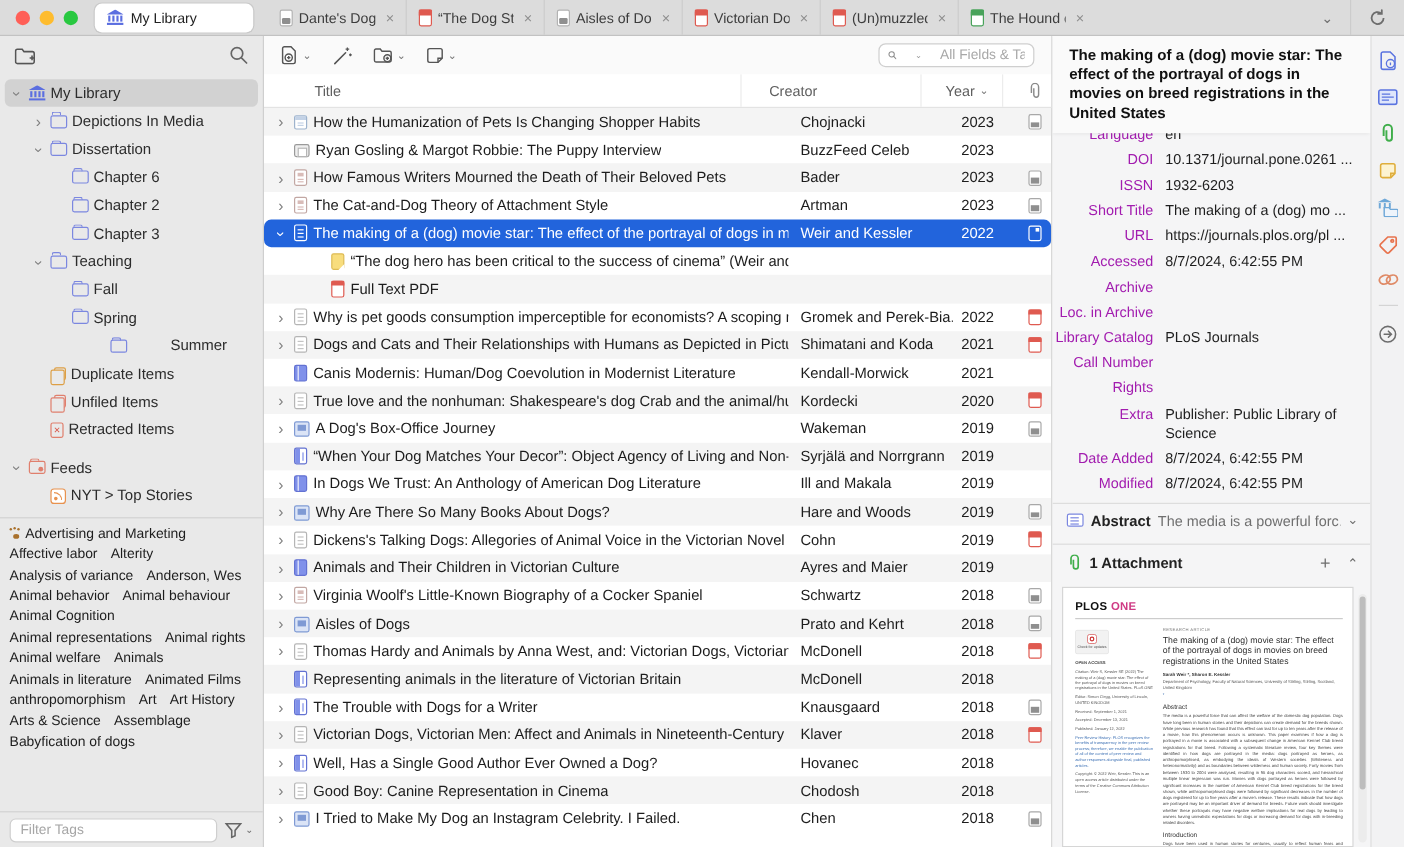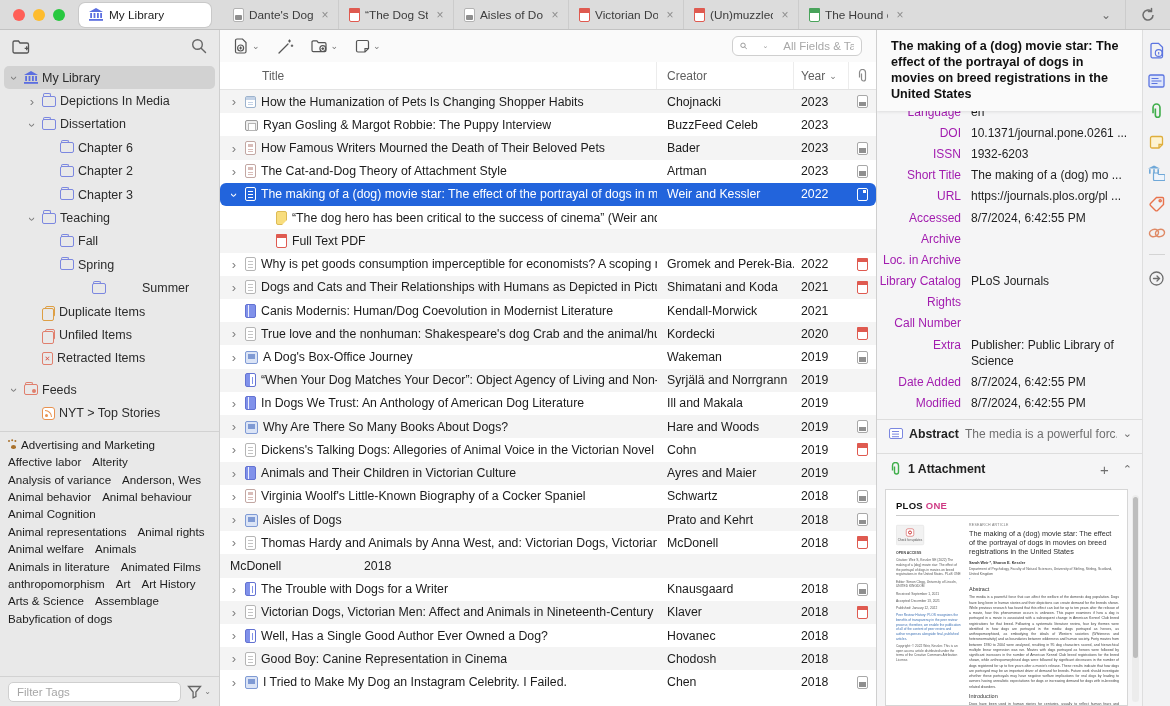--- a/index.html
+++ b/index.html
@@ -72,21 +72,21 @@
   .sb-filter input::placeholder { color:#a6a6a6; }
 
   
   .items { flex:1; background:#fff; display:flex; flex-direction:column; min-width:0; border-right:1px solid #cfcfcf; }
   .it-toolbar { height:32px; flex:none; background:#fafafa; display:flex; align-items:center; padding:0 14px; gap:17px; }
   .tb-btn { display:flex; align-items:center; gap:3px; color:#555; }
   .tb-chev { font-size:9px; color:#777; }
   .it-search { margin-left:auto; width:130px; height:20px; border:1px solid #cfcfcf; border-radius:6px; background:#fff; display:flex; align-items:center; gap:15px; padding:0 7px; }
   .it-search input { border:none; outline:none; width:100%; font-size:11.5px; font-family:inherit; color:#222; background:transparent; }
   .it-search input::placeholder { color:#a8a8a8; }
-  .it-header { height:28px; flex:none; display:flex; align-items:center; border-bottom:1px solid #e3e3e3; color:#5f5f5f; font-size:12px; background:#fff; }
+  .it-header { height:28px; flex:none; display:flex; align-items:center; border-bottom:1px solid #e3e3e3; color:#5f5f5f; font-size:12px; background:#fff;gap:13px; }
   .col-title { flex:1; padding-left:42px; border-right:1px solid #ececec; align-self:stretch; display:flex; align-items:center; }
   .col-creator { width:137px; padding-left:10px; border-right:1px solid #ececec; align-self:stretch; display:flex; align-items:center; }
   .col-year { width:55px; padding-left:7px; border-right:1px solid #ececec; align-self:stretch; display:flex; align-items:center; gap:4px; }
   .col-att { width:27px; align-self:stretch; display:flex; align-items:center; justify-content:center; }
   .it-rows { flex:1; overflow:hidden; }
   .irow { height:23.23px; display:flex; align-items:center; font-size:12.3px; color:#1c1c1c; }
   .irow.stripe { background:#f4f4f4; }
   .irow.sel { background:#2264dc; color:#fff; border-radius:6px; }
   .c-title { flex:1; display:flex; align-items:center; gap:5px; padding-left:8px; min-width:0; }
   .c-title .txt { white-space:nowrap; overflow:hidden; }
@@ -697,20 +697,25 @@
               <span class="ticn t-art"></span>
               <span class="txt">Thomas Hardy and Animals by Anna West, and: Victorian Dogs, Victorian M...</span>
             </span>
             <span class="c-cre">McDonell</span>
             <span class="c-yr">2018</span>
             <span class="c-att">
               <span class="aicn a-pdf"></span>
             </span>
           </div>
           <div class="irow stripe">
+            <span class="c-title">
+              <span class="chev none">›</span>
+              <span class="ticn t-bsec"></span>
+              <span class="txt">Representing animals in the literature of Victorian Britain</span>
+            </span>
             <span class="c-cre">McDonell</span>
             <span class="c-yr">2018</span>
             <span class="c-att"></span>
           </div>
           <div class="irow">
             <span class="c-title">
               <span class="chev ">›</span>
               <span class="ticn t-bsec"></span>
               <span class="txt">The Trouble with Dogs for a Writer</span>
             </span>
@@ -801,25 +806,25 @@
             </div>
             <div class="frow">
               <span class="flabel">Loc. in Archive</span>
               <span class="fvalue"></span>
             </div>
             <div class="frow">
               <span class="flabel">Library Catalog</span>
               <span class="fvalue">PLoS Journals</span>
             </div>
             <div class="frow">
+              <span class="flabel">Call Number</span>
+              <span class="fvalue"></span>
+            </div>
+            <div class="frow">
               <span class="flabel">Rights</span>
-              <span class="fvalue"></span>
-            </div>
-            <div class="frow">
-              <span class="flabel">Call Number</span>
               <span class="fvalue"></span>
             </div>
             <div class="frow">
               <span class="flabel">Extra</span>
               <span class="fvalue">Publisher: Public Library of Science</span>
             </div>
             <div class="frow">
               <span class="flabel">Date Added</span>
               <span class="fvalue">8/7/2024, 6:42:55 PM</span>
             </div>

